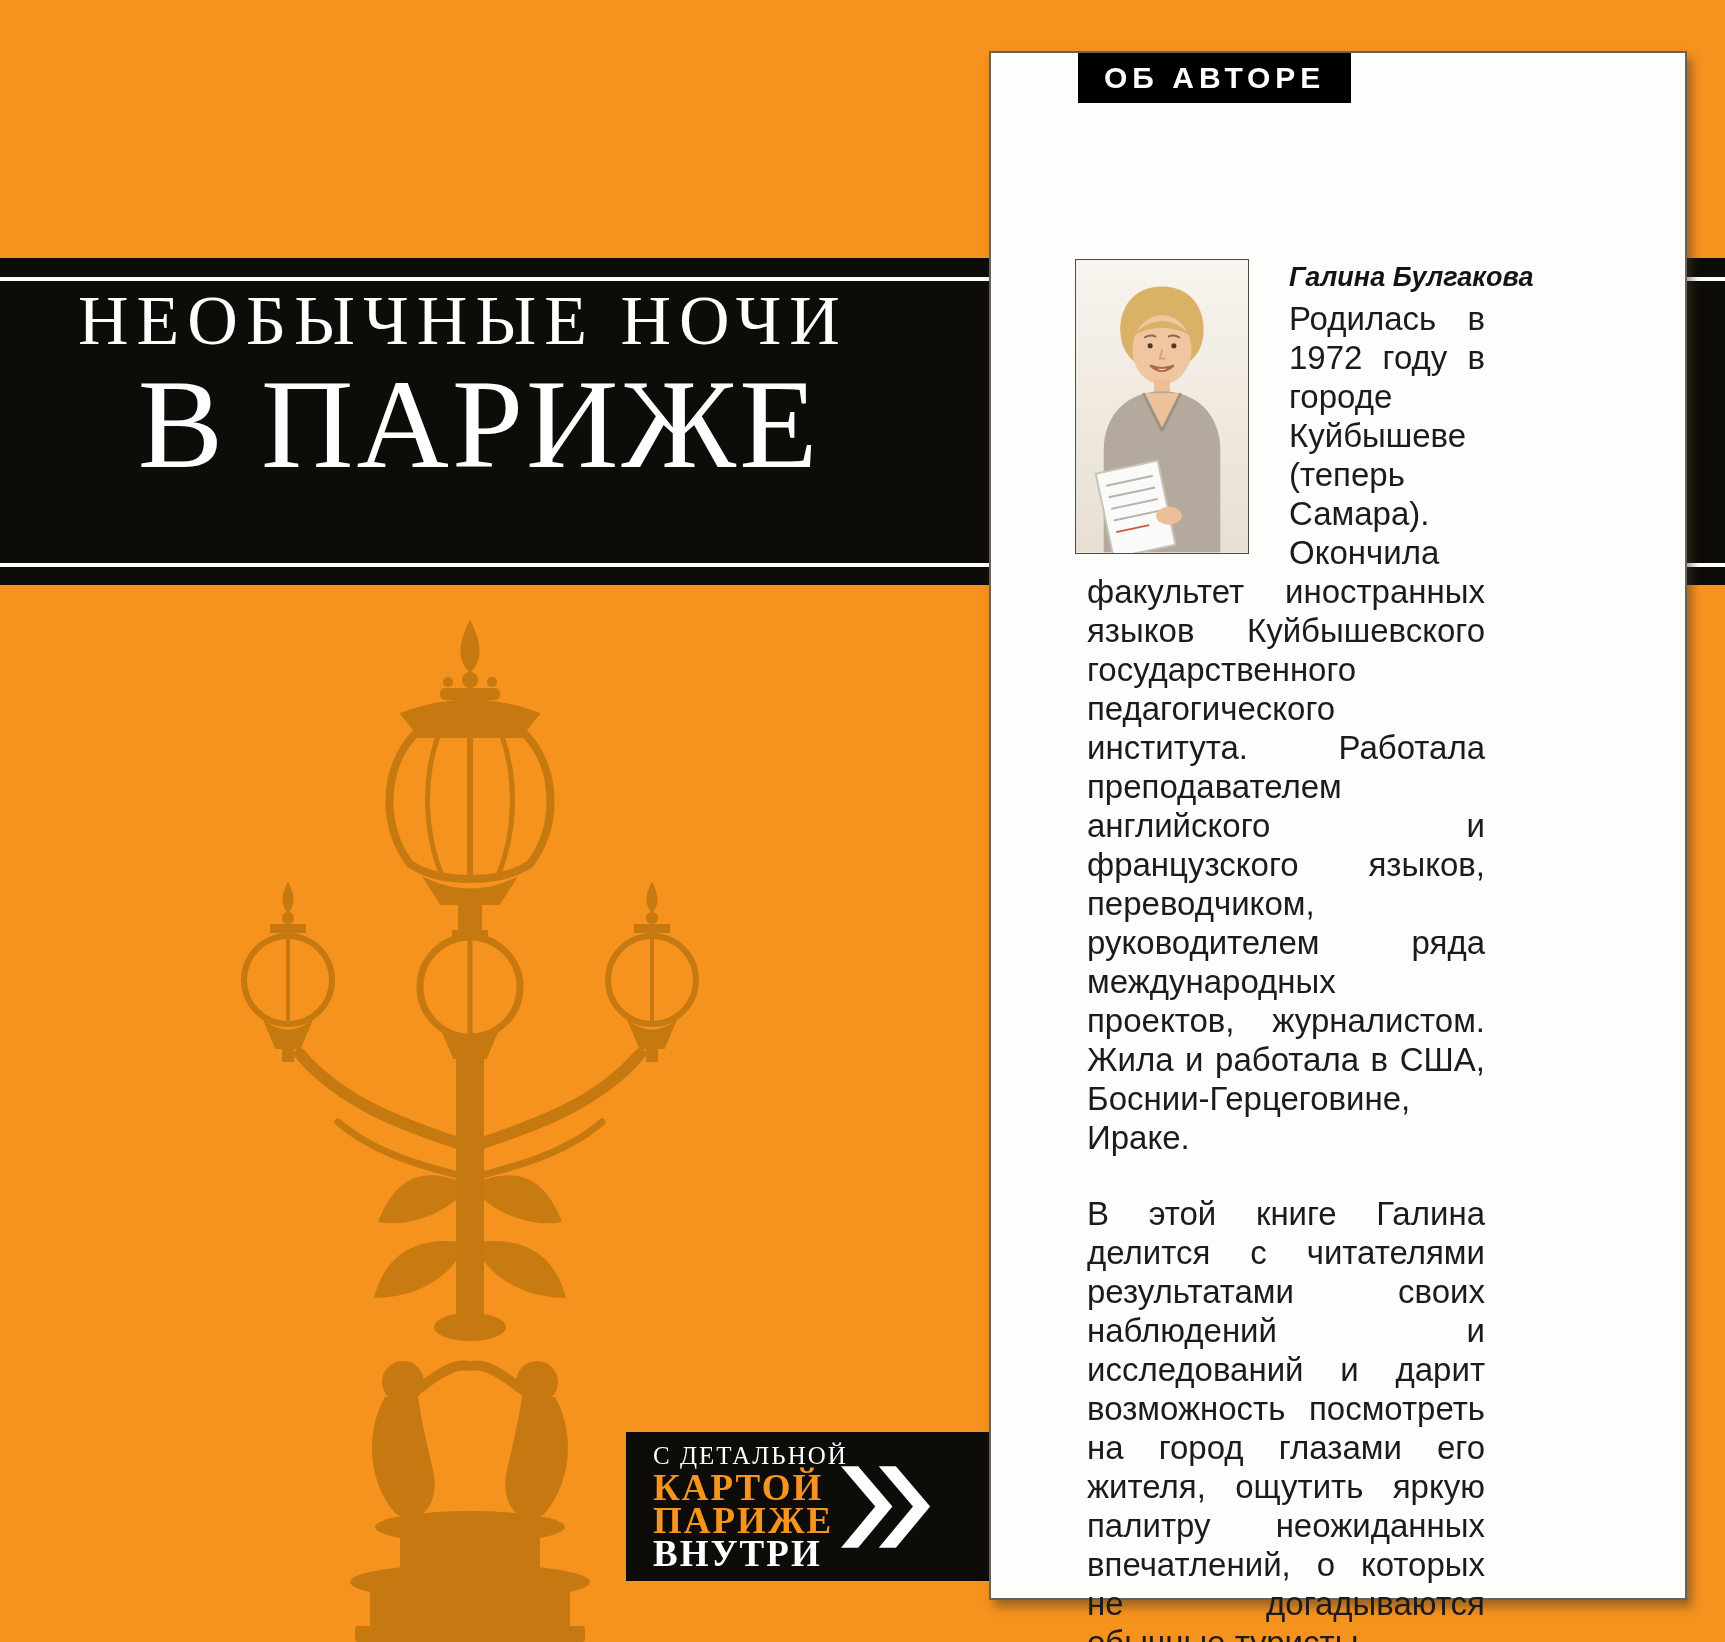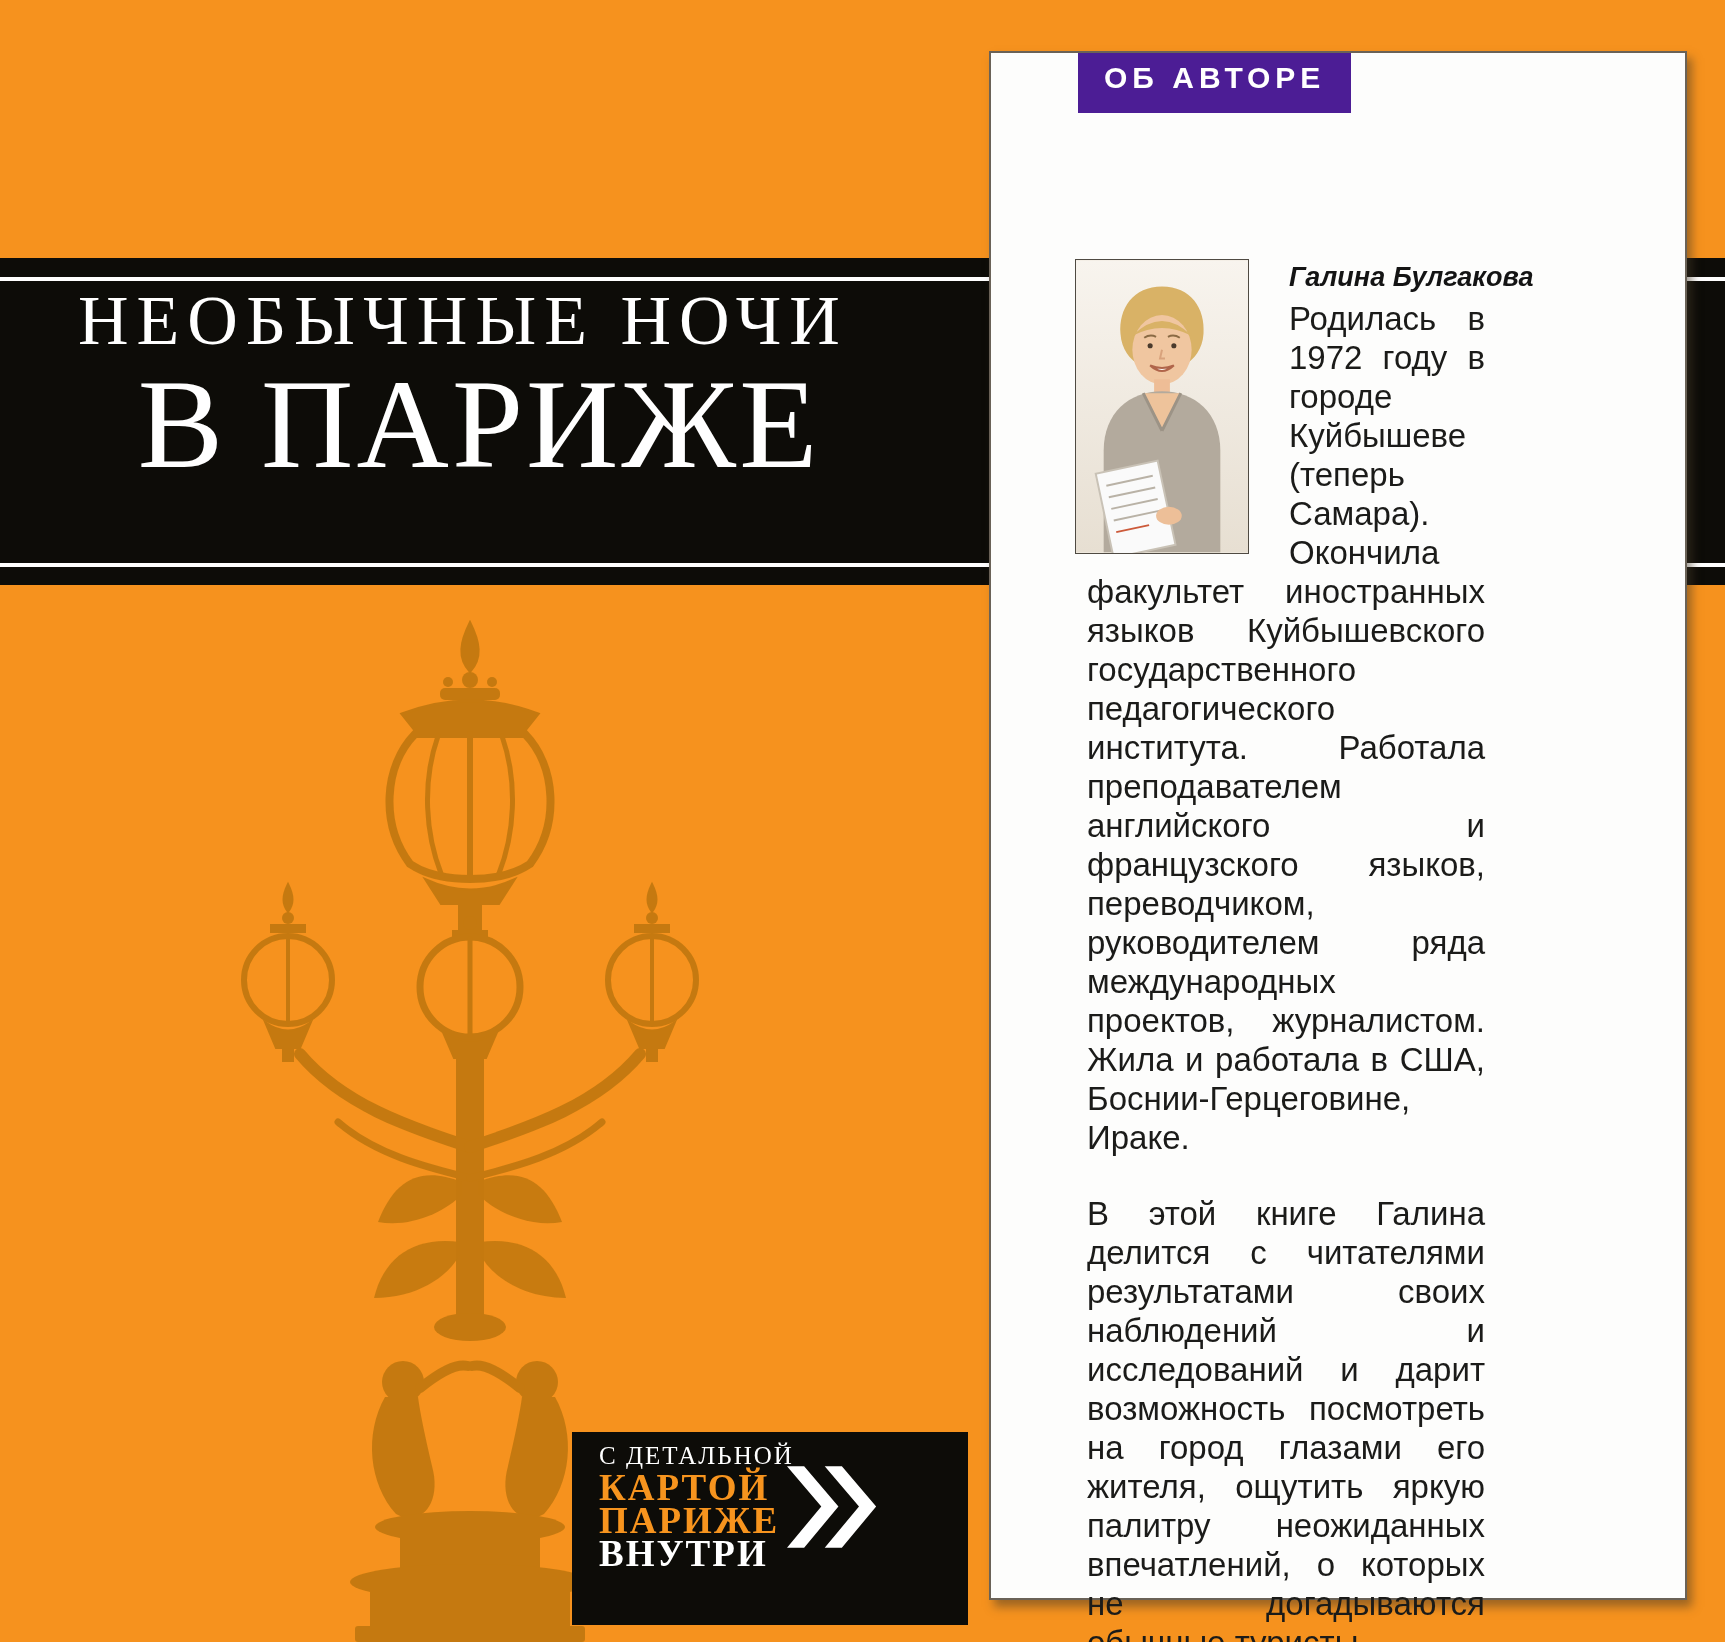--- a/index.html
+++ b/index.html
@@ -42,40 +42,40 @@
   .brand-squares span.sq-orange{background:#F7941D;}
   .brand-label{
     font-size:33px;font-weight:700;letter-spacing:7px;color:#F7941D;white-space:nowrap;
   }
 
   
   .lamp-art{position:absolute;left:168px;top:582px;width:584px;height:1060px;z-index:1;}
 
   
   .map-badge{
-    position:absolute;left:572px;top:1432px;width:396px;height:193px;
+    position:absolute;left:626px;top:1432px;width:396px;height:149px;
     background:#0D0C08;z-index:2;box-sizing:border-box;
     padding:8px 0 0 27px;
     font-family:"Liberation Serif",serif;
   }
   .map-badge .l1{font-size:25px;letter-spacing:2px;color:#ffffff;line-height:31px;white-space:nowrap;}
   .map-badge .l2,.map-badge .l3{font-size:37px;font-weight:600;letter-spacing:2px;color:#F7941E;line-height:33px;white-space:nowrap;}
   .map-badge .l4{font-size:37px;font-weight:600;letter-spacing:2px;color:#ffffff;line-height:33px;white-space:nowrap;}
   .chevron-icon{position:absolute;left:215px;top:28px;width:90px;height:94px;}
 
   
   .author-panel{
     position:absolute;left:989px;top:51px;width:694px;height:1545px;
     background:#FDFDFC;border:2px solid #6a6257;
     box-shadow:5px 7px 9px rgba(70,58,40,.5);
     z-index:3;
   }
   .about-tab{
-    position:absolute;left:87px;top:0;height:60px;line-height:50px;
-    background:#4c1d95;color:#ffffff;
+    position:absolute;left:87px;top:0;height:50px;line-height:50px;
+    background:#000000;color:#ffffff;
     padding:0 26px;font-size:30px;font-weight:700;letter-spacing:5px;white-space:nowrap;
   }
   .panel-content{
     position:absolute;left:96px;right:200px;top:204px;
     color:#1b1b19;
   }
   .author-photo{
     float:left;width:172px;height:293px;
     margin:2px 40px 6px -12px;
     border:1px solid #4f4a42;background:#f2ece2;

